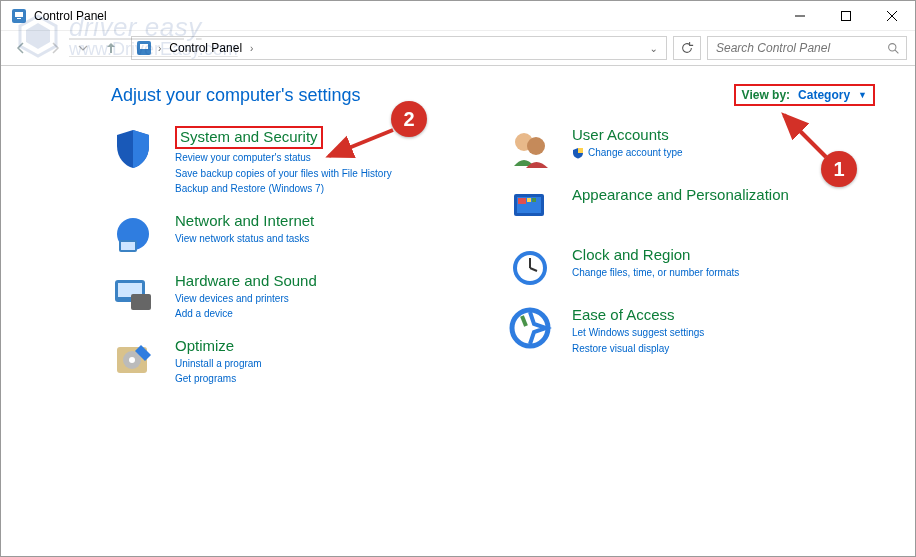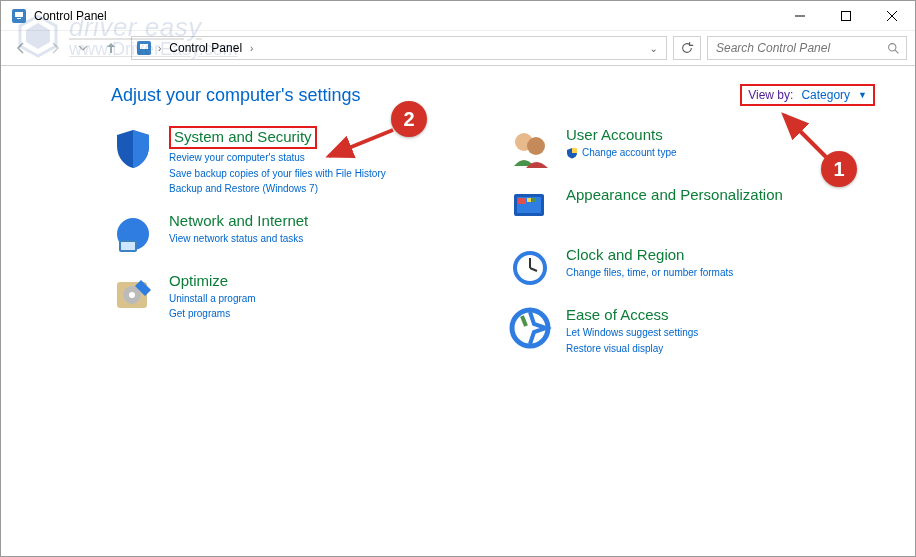--- a/index.html
+++ b/index.html
@@ -59,27 +59,27 @@
   .divider { height:1px; background:var(--border); margin:0; }
 
   
   .content { padding:18px 40px 0 110px; position:relative; }
   .toprow { display:flex; align-items:center; justify-content:space-between; margin-bottom:20px; }
   .pageheading { color:var(--link); font-size:18px; font-weight:400; }
   .viewby {
     display:flex; align-items:center; gap:8px;
     border:2px solid var(--hl); padding:2px 6px; font-size:12px;
   }
-  .viewby .lbl { color:#4c1d95; }
-  .viewby .val { color:var(--link); }
+  .viewby .lbl { color:#15803d;font-weight:bold; }
+  .viewby .val { color:var(--link);font-weight:bold; }
   .viewby .tri { color:var(--link); font-size:9px; }
 
   .cols { display:flex; gap:30px; }
   .col { flex:1; }
-  .cat { display:flex; gap:14px; margin-bottom:16px; align-items:flex-start; }
+  .cat { display:flex; gap:20px; margin-bottom:16px; align-items:flex-start; }
   .cat .icon { width:44px; height:44px; flex-shrink:0; }
   .cat .texts { display:flex; flex-direction:column; gap:2px; }
   .cat-title { color:var(--heading); font-size:15px; font-weight:400; line-height:1.2; }
   .cat-title.highlight { border:2px solid var(--hl); padding:0 3px 1px 3px; display:inline-block; width:fit-content; }
   .sublink { color:var(--link); font-size:10px; line-height:1.35; }
 
   
   .bubble {
     position:absolute; width:36px; height:36px; border-radius:50%;
     background:#d33027; color:#fff; font-size:20px; font-weight:600;
@@ -227,20 +227,34 @@
               <rect x="8" y="28" width="18" height="12" rx="2" fill="#3b82c4"></rect>
               <rect x="10" y="30" width="14" height="8" fill="#cfe6ff"></rect>
             </svg>
         </span>
         <div class="texts">
           <a class="cat-title">Network and Internet</a>
           <a class="sublink">View network status and tasks</a>
         </div>
       </div>
 
+      <div class="cat">
+        <span class="icon">
+          <svg viewBox="0 0 44 44">
+              <rect x="4" y="8" width="30" height="22" rx="3" fill="#3b82c4"></rect>
+              <rect x="7" y="11" width="24" height="14" fill="#cfe6ff"></rect>
+              <rect x="20" y="22" width="20" height="16" rx="2" fill="#666"></rect>
+            </svg>
+        </span>
+        <div class="texts">
+          <a class="cat-title">Hardware and Sound</a>
+          <a class="sublink">View devices and printers</a>
+          <a class="sublink">Add a device</a>
+        </div>
+      </div>
 
       <div class="cat">
         <span class="icon">
           <svg viewBox="0 0 44 44">
               <rect x="6" y="10" width="30" height="26" rx="3" fill="#d9c28b"></rect>
               <circle cx="21" cy="23" r="9" fill="#bbb"></circle>
               <circle cx="21" cy="23" r="3" fill="#fff"></circle>
               <path d="M30 8 L40 18 L34 24 L24 14 Z" fill="#2f7de0"></path>
             </svg>
         </span>

